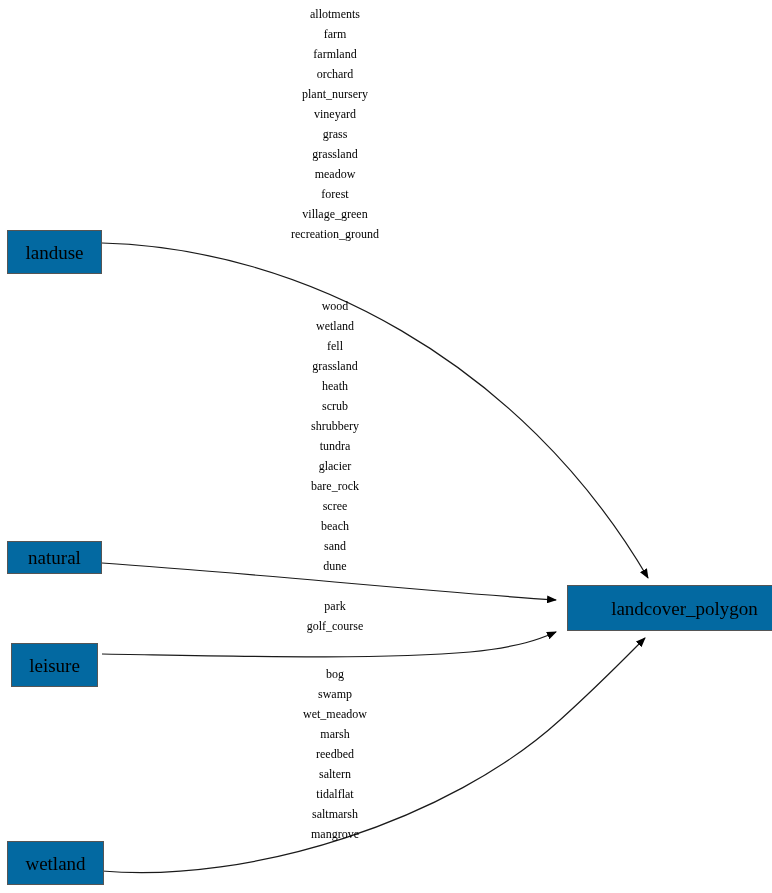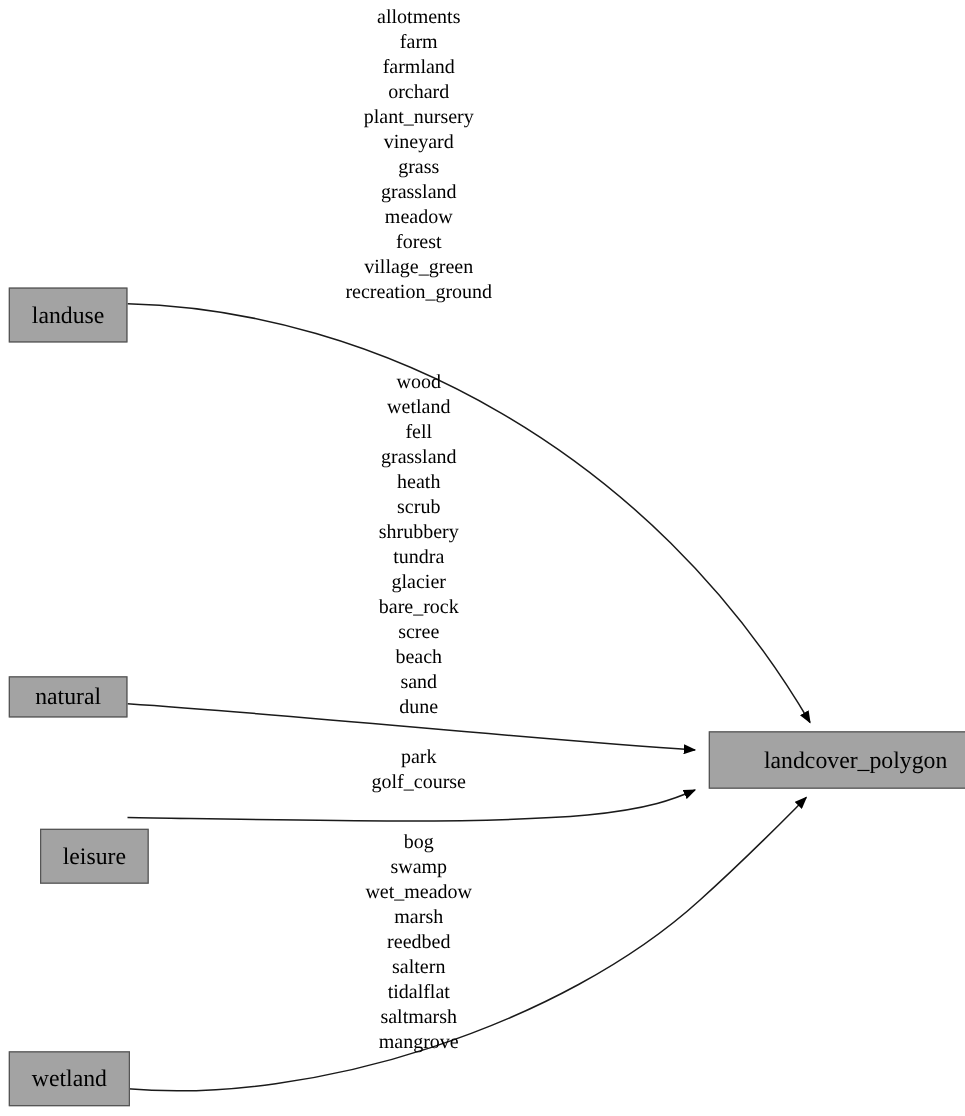--- a/index.html
+++ b/index.html
@@ -20,35 +20,35 @@
     position: absolute;
     left: 0;
     top: 0;
     width: 772px;
     height: 893px;
   }
   .node-box {
     position: absolute;
     box-sizing: border-box;
     border: 1px solid #555555;
-    background: #a3a3a3;
+    background: #0369a1;
     display: flex;
     align-items: center;
     justify-content: center;
   }
   .node-label {
     font-size: 19px;
     line-height: 19px;
     white-space: nowrap;
     color: #000000;
   }
   .label-block {
     position: absolute;
     text-align: center;
-    font-size: 16px;
+    font-size: 12px;
     line-height: 20px;
     white-space: pre;
     color: #000000;
   }
   .label-line {
     display: block;
     height: 20px;
     line-height: 20px;
   }
 </style>
@@ -72,21 +72,21 @@
 </svg>
 
 <div class="node-box" style="left:7px; top:230px; width:95px; height:44px;">
   <span class="node-label">landuse</span>
 </div>
 
 <div class="node-box" style="left:7px; top:541px; width:95px; height:33px;">
   <span class="node-label">natural</span>
 </div>
 
-<div class="node-box" style="left:11px; top:663px; width:87px; height:44px;margin-left:21px;">
+<div class="node-box" style="left:11px; top:643px; width:87px; height:44px;">
   <span class="node-label">leisure</span>
 </div>
 
 <div class="node-box" style="left:7px; top:841px; width:97px; height:44px;">
   <span class="node-label">wetland</span>
 </div>
 
 <div class="node-box" style="left:567px; top:585px; width:235px; height:46px;">
   <span class="node-label">landcover_polygon</span>
 </div>

